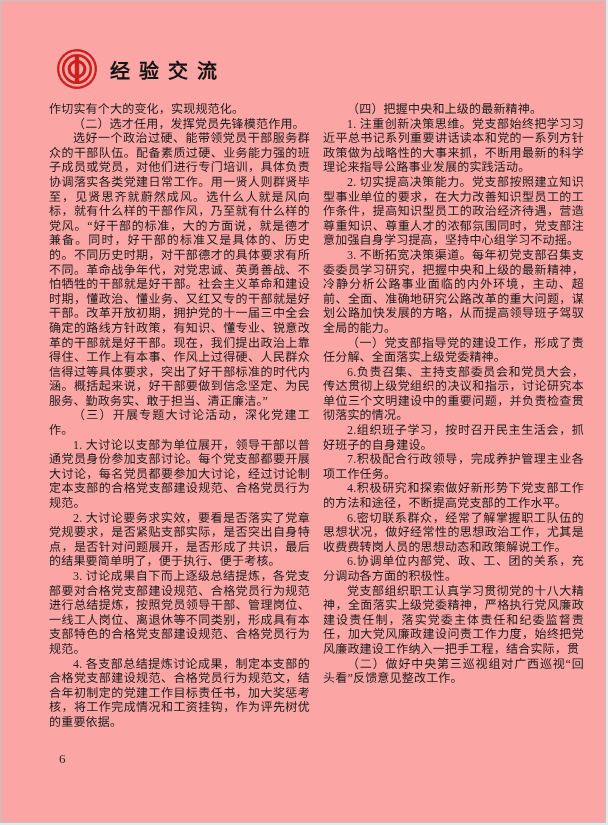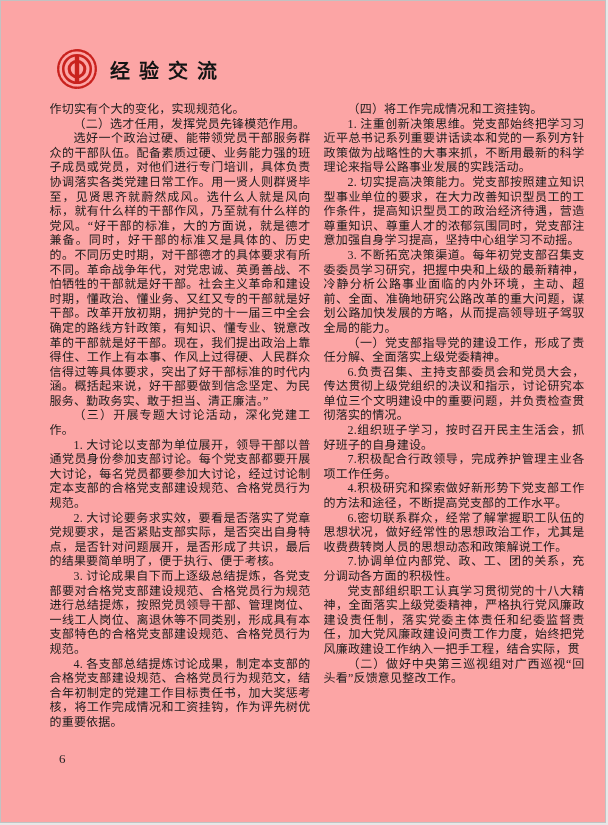--- a/index.html
+++ b/index.html
@@ -30,21 +30,20 @@
     color: #141414;
     white-space: nowrap;
   }
   .content {
     position: absolute;
     top: 101px;
     left: 48px;
     width: 536px;
     display: flex;
     gap: 13px;
-    justify-content: center;
   }
   .col {
     width: 261px;
     flex: 0 0 261px;
   }
   .col p {
     margin: 0;
     font-size: 12px;
     line-height: 14.6px;
     text-align: justify;
@@ -86,30 +85,30 @@
         <p class="flush">作切实有个大的变化，实现规范化。</p>
         <p class="indent">（二）选才任用，发挥党员先锋模范作用。</p>
         <p class="indent">选好一个政治过硬、能带领党员干部服务群众的干部队伍。配备素质过硬、业务能力强的班子成员或党员，对他们进行专门培训，具体负责协调落实各类党建日常工作。用一贤人则群贤毕至，见贤思齐就蔚然成风。选什么人就是风向标，就有什么样的干部作风，乃至就有什么样的党风。“好干部的标准，大的方面说，就是德才兼备。同时，好干部的标准又是具体的、历史的。不同历史时期，对干部德才的具体要求有所不同。革命战争年代，对党忠诚、英勇善战、不怕牺牲的干部就是好干部。社会主义革命和建设时期，懂政治、懂业务、又红又专的干部就是好干部。改革开放初期，拥护党的十一届三中全会确定的路线方针政策，有知识、懂专业、锐意改革的干部就是好干部。现在，我们提出政治上靠得住、工作上有本事、作风上过得硬、人民群众信得过等具体要求，突出了好干部标准的时代内涵。概括起来说，好干部要做到信念坚定、为民服务、勤政务实、敢于担当、清正廉洁。”</p>
         <p class="indent">（三）开展专题大讨论活动，深化党建工作。</p>
         <p class="indent">1. 大讨论以支部为单位展开，领导干部以普通党员身份参加支部讨论。每个党支部都要开展大讨论，每名党员都要参加大讨论，经过讨论制定本支部的合格党支部建设规范、合格党员行为规范。</p>
         <p class="indent">2. 大讨论要务求实效，要看是否落实了党章党规要求，是否紧贴支部实际，是否突出自身特点，是否针对问题展开，是否形成了共识，最后的结果要简单明了，便于执行、便于考核。</p>
         <p class="indent">3. 讨论成果自下而上逐级总结提炼，各党支部要对合格党支部建设规范、合格党员行为规范进行总结提炼，按照党员领导干部、管理岗位、一线工人岗位、离退休等不同类别，形成具有本支部特色的合格党支部建设规范、合格党员行为规范。</p>
         <p class="indent">4. 各支部总结提炼讨论成果，制定本支部的合格党支部建设规范、合格党员行为规范文，结合年初制定的党建工作目标责任书，加大奖惩考核，将工作完成情况和工资挂钩，作为评先树优的重要依据。</p>
       </div>
     <div class="col">
-        <p class="indent">（四）将工作完成情况和工资挂钩。</p>
+        <p class="indent">（四）把握中央和上级的最新精神。</p>
         <p class="indent">1. 注重创新决策思维。党支部始终把学习习近平总书记系列重要讲话读本和党的一系列方针政策做为战略性的大事来抓，不断用最新的科学理论来指导公路事业发展的实践活动。</p>
         <p class="indent">2. 切实提高决策能力。党支部按照建立知识型事业单位的要求，在大力改善知识型员工的工作条件，提高知识型员工的政治经济待遇，营造尊重知识、尊重人才的浓郁氛围同时，党支部注意加强自身学习提高，坚持中心组学习不动摇。</p>
         <p class="indent">3. 不断拓宽决策渠道。每年初党支部召集支委委员学习研究，把握中央和上级的最新精神，冷静分析公路事业面临的内外环境，主动、超前、全面、准确地研究公路改革的重大问题，谋划公路加快发展的方略，从而提高领导班子驾驭全局的能力。</p>
         <p class="indent">（一）党支部指导党的建设工作，形成了责任分解、全面落实上级党委精神。</p>
         <p class="indent">6.负责召集、主持支部委员会和党员大会，传达贯彻上级党组织的决议和指示，讨论研究本单位三个文明建设中的重要问题，并负责检查贯彻落实的情况。</p>
         <p class="indent">2.组织班子学习，按时召开民主生活会，抓好班子的自身建设。</p>
         <p class="indent">7.积极配合行政领导，完成养护管理主业各项工作任务。</p>
         <p class="indent">4.积极研究和探索做好新形势下党支部工作的方法和途径，不断提高党支部的工作水平。</p>
         <p class="indent">6.密切联系群众，经常了解掌握职工队伍的思想状况，做好经常性的思想政治工作，尤其是收费费转岗人员的思想动态和政策解说工作。</p>
-        <p class="indent">7.协调单位内部党、政、工、团的关系，充分调动各方面的积极性。</p>
+        <p class="indent">6.协调单位内部党、政、工、团的关系，充分调动各方面的积极性。</p>
         <p class="indent">党支部组织职工认真学习贯彻党的十八大精神，全面落实上级党委精神，严格执行党风廉政建设责任制，落实党委主体责任和纪委监督责任，加大党风廉政建设问责工作力度，始终把党风廉政建设工作纳入一把手工程，结合实际，贯</p>
         <p class="indent">（二）做好中央第三巡视组对广西巡视“回头看”反馈意见整改工作。</p>
       </div>
   </div>
 
   <div class="page-number">6</div>
 </div>
 
 </body></html>

